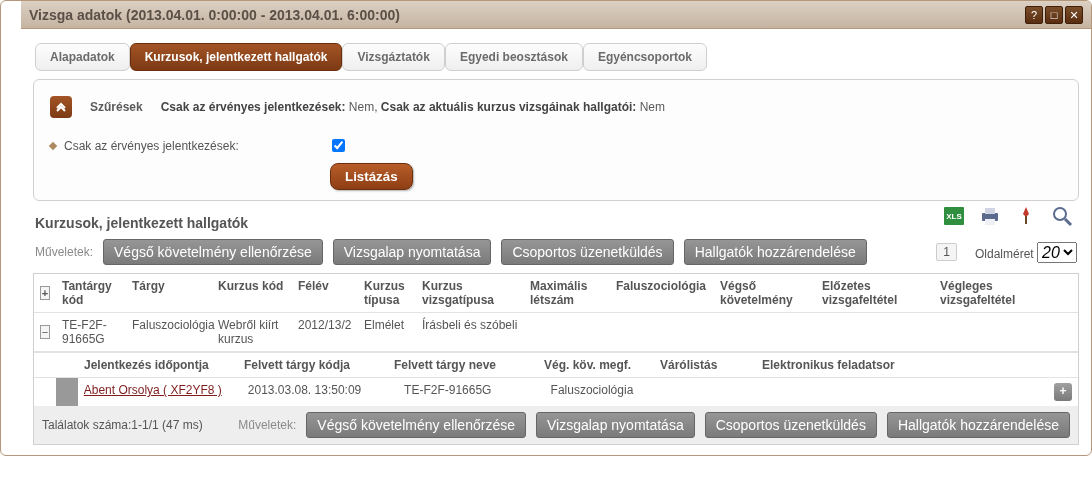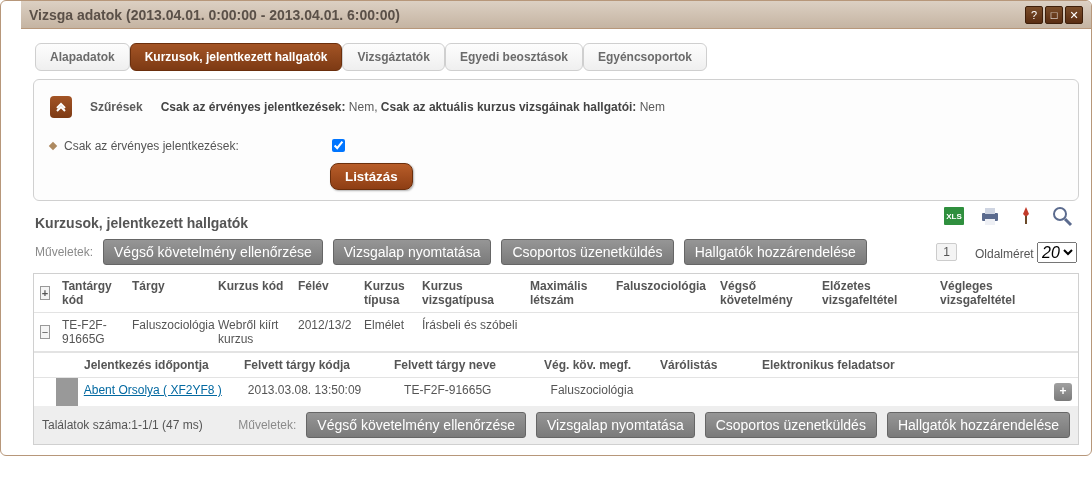--- a/index.html
+++ b/index.html
@@ -51,21 +51,21 @@
   .col-elozetes { width:118px; }
   .col-vegleges { width:120px; }
   .col-id { width:168px; }
   .col-jel { width:160px; }
   .col-ftk { width:150px; }
   .col-ftn { width:150px; }
   .col-vkm { width:116px; }
   .col-ef { width:178px; }
   .col-var { width:102px; }
   .plus-minus { width:14px; height:14px; border:1px solid #999; font-size:11px; line-height:12px; text-align:center; cursor:pointer; background:#f5f5f5; display:inline-block; }
-  .link { color:#0369a1; text-decoration:underline; cursor:pointer; }
+  .link { color:#7f1d1d; text-decoration:underline; cursor:pointer; }
   .row-plus { width:18px; height:18px; background:linear-gradient(#a0a0a0,#7a7a7a); color:#fff; border-radius:3px; text-align:center; line-height:17px; cursor:pointer; font-weight:bold; margin-left:auto; }
   .gfoot { background:#eee; padding:6px 8px; align-items:center; }
   .gfoot .ops { display:flex; gap:10px; align-items:center; }
   .cb { width:13px; height:13px; }
   .pager-num { background:#f4f4f4; border:1px solid #ccc; padding:1px 6px; border-radius:2px; margin-right:8px; }
   svg { display:block; }
 </style>
 </head>
 <body>
 

